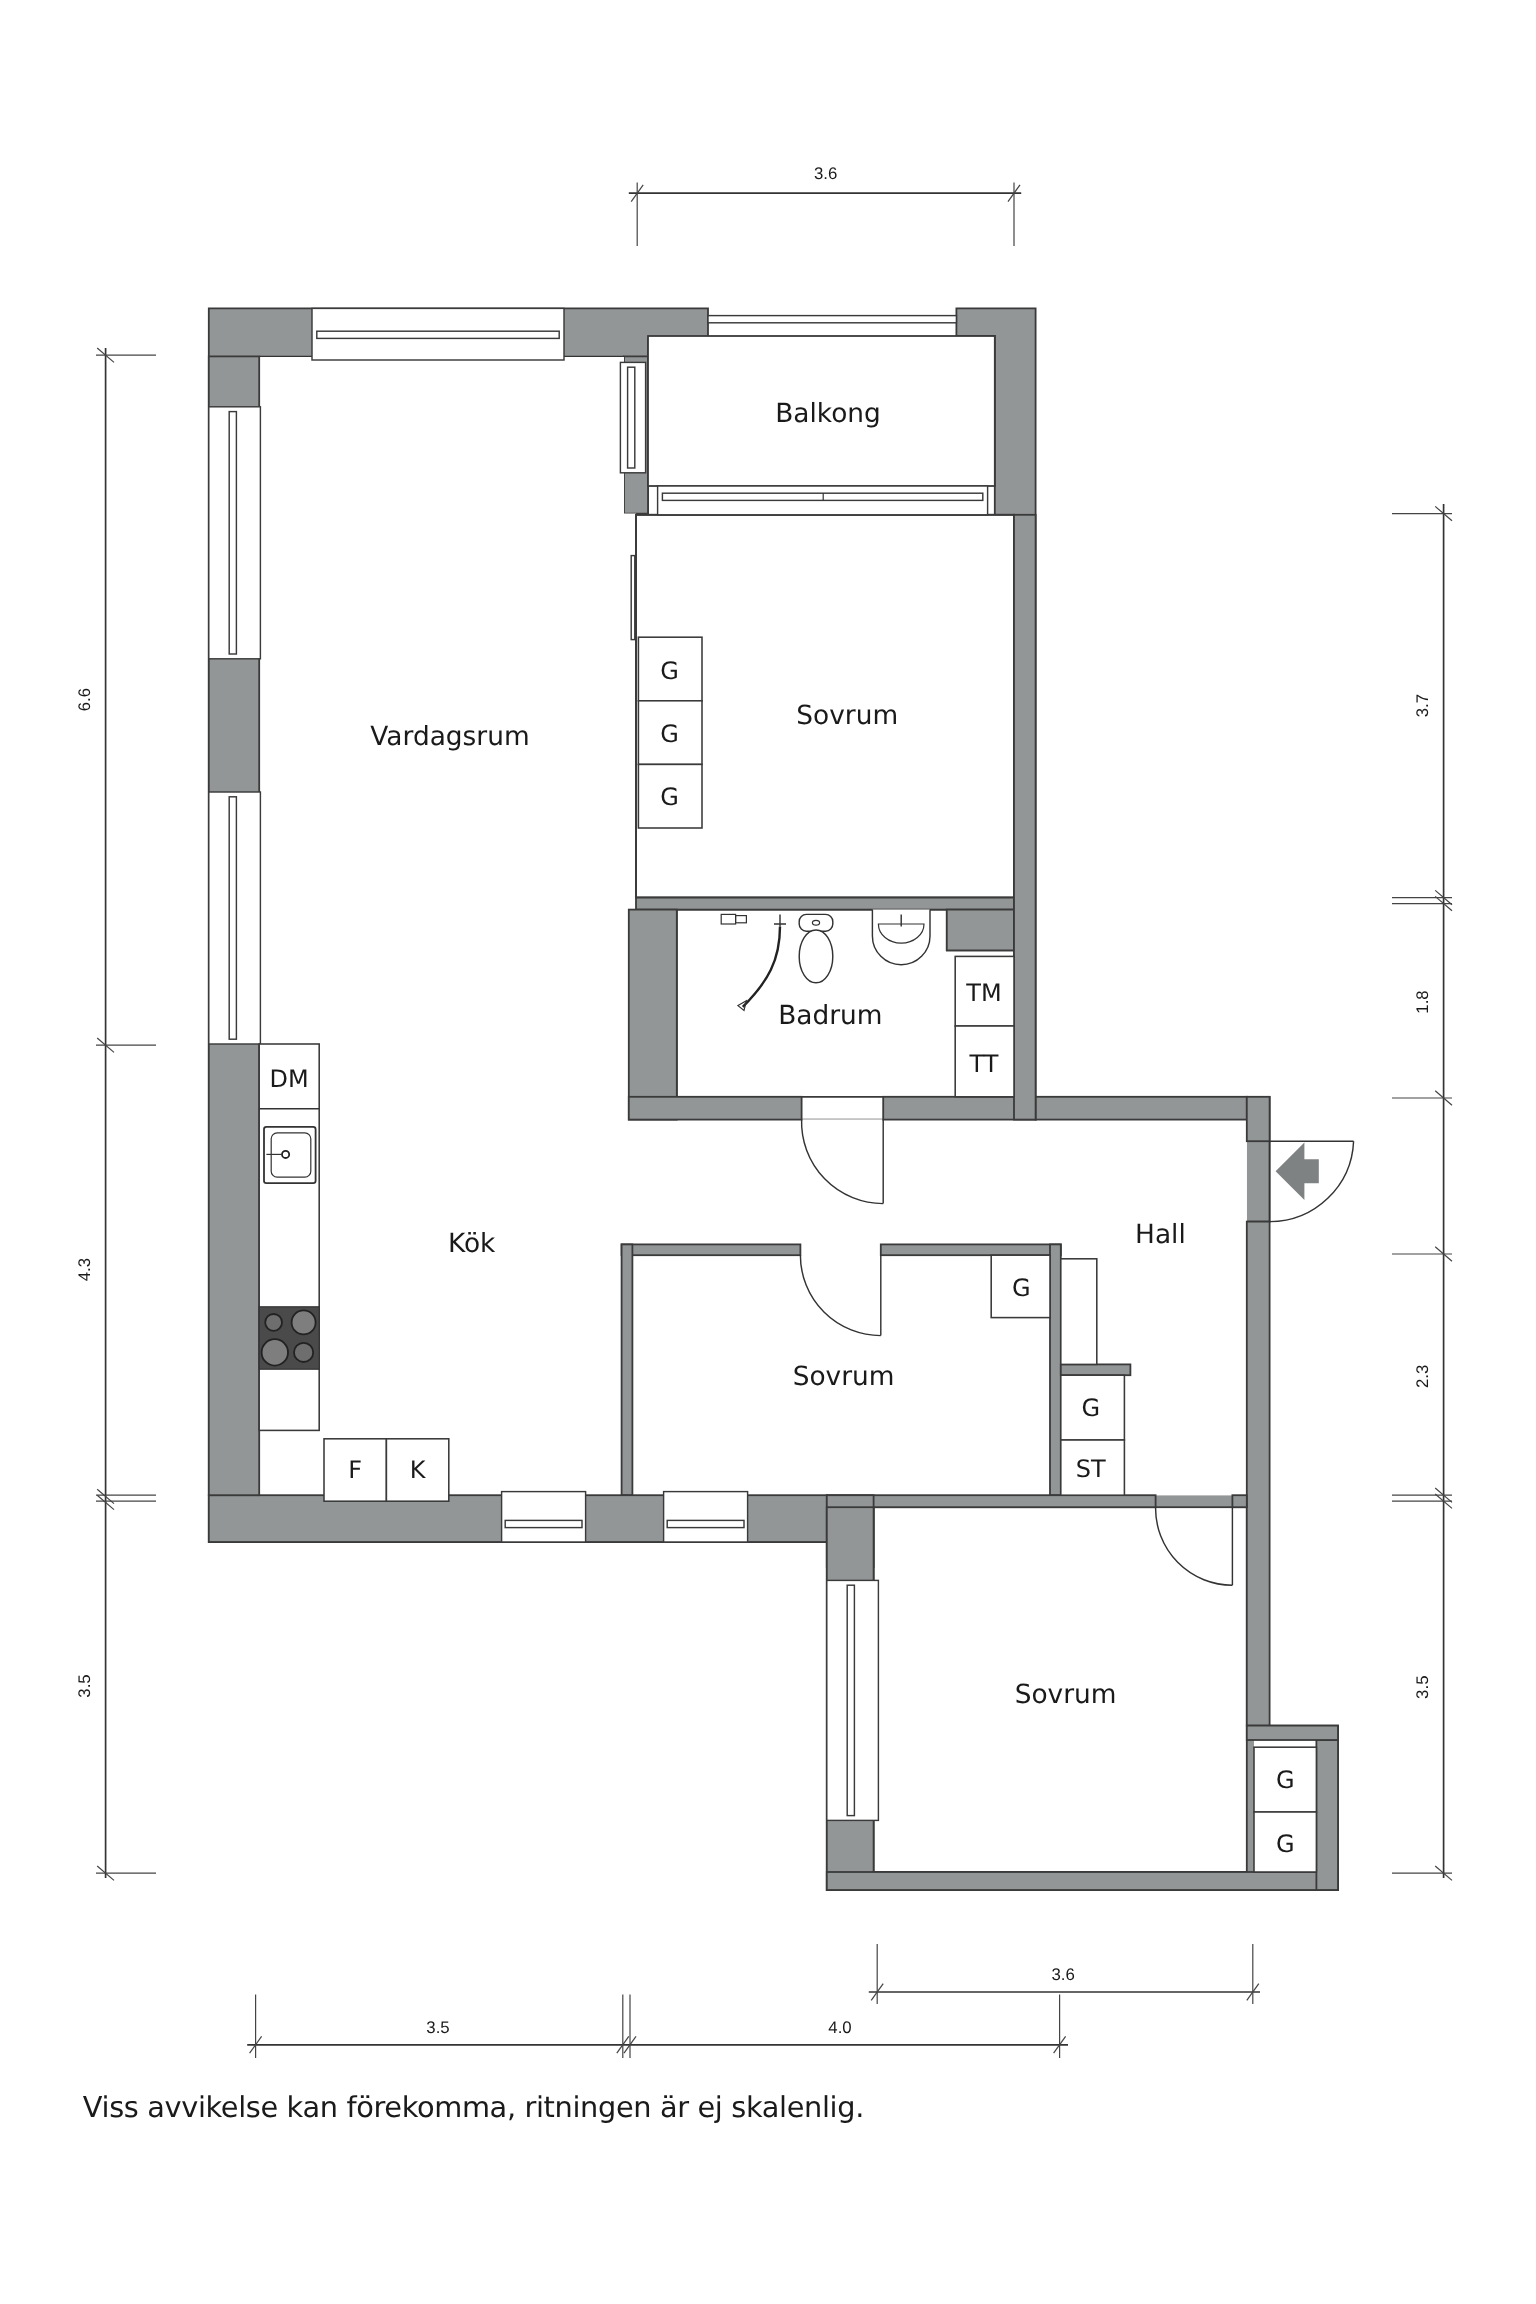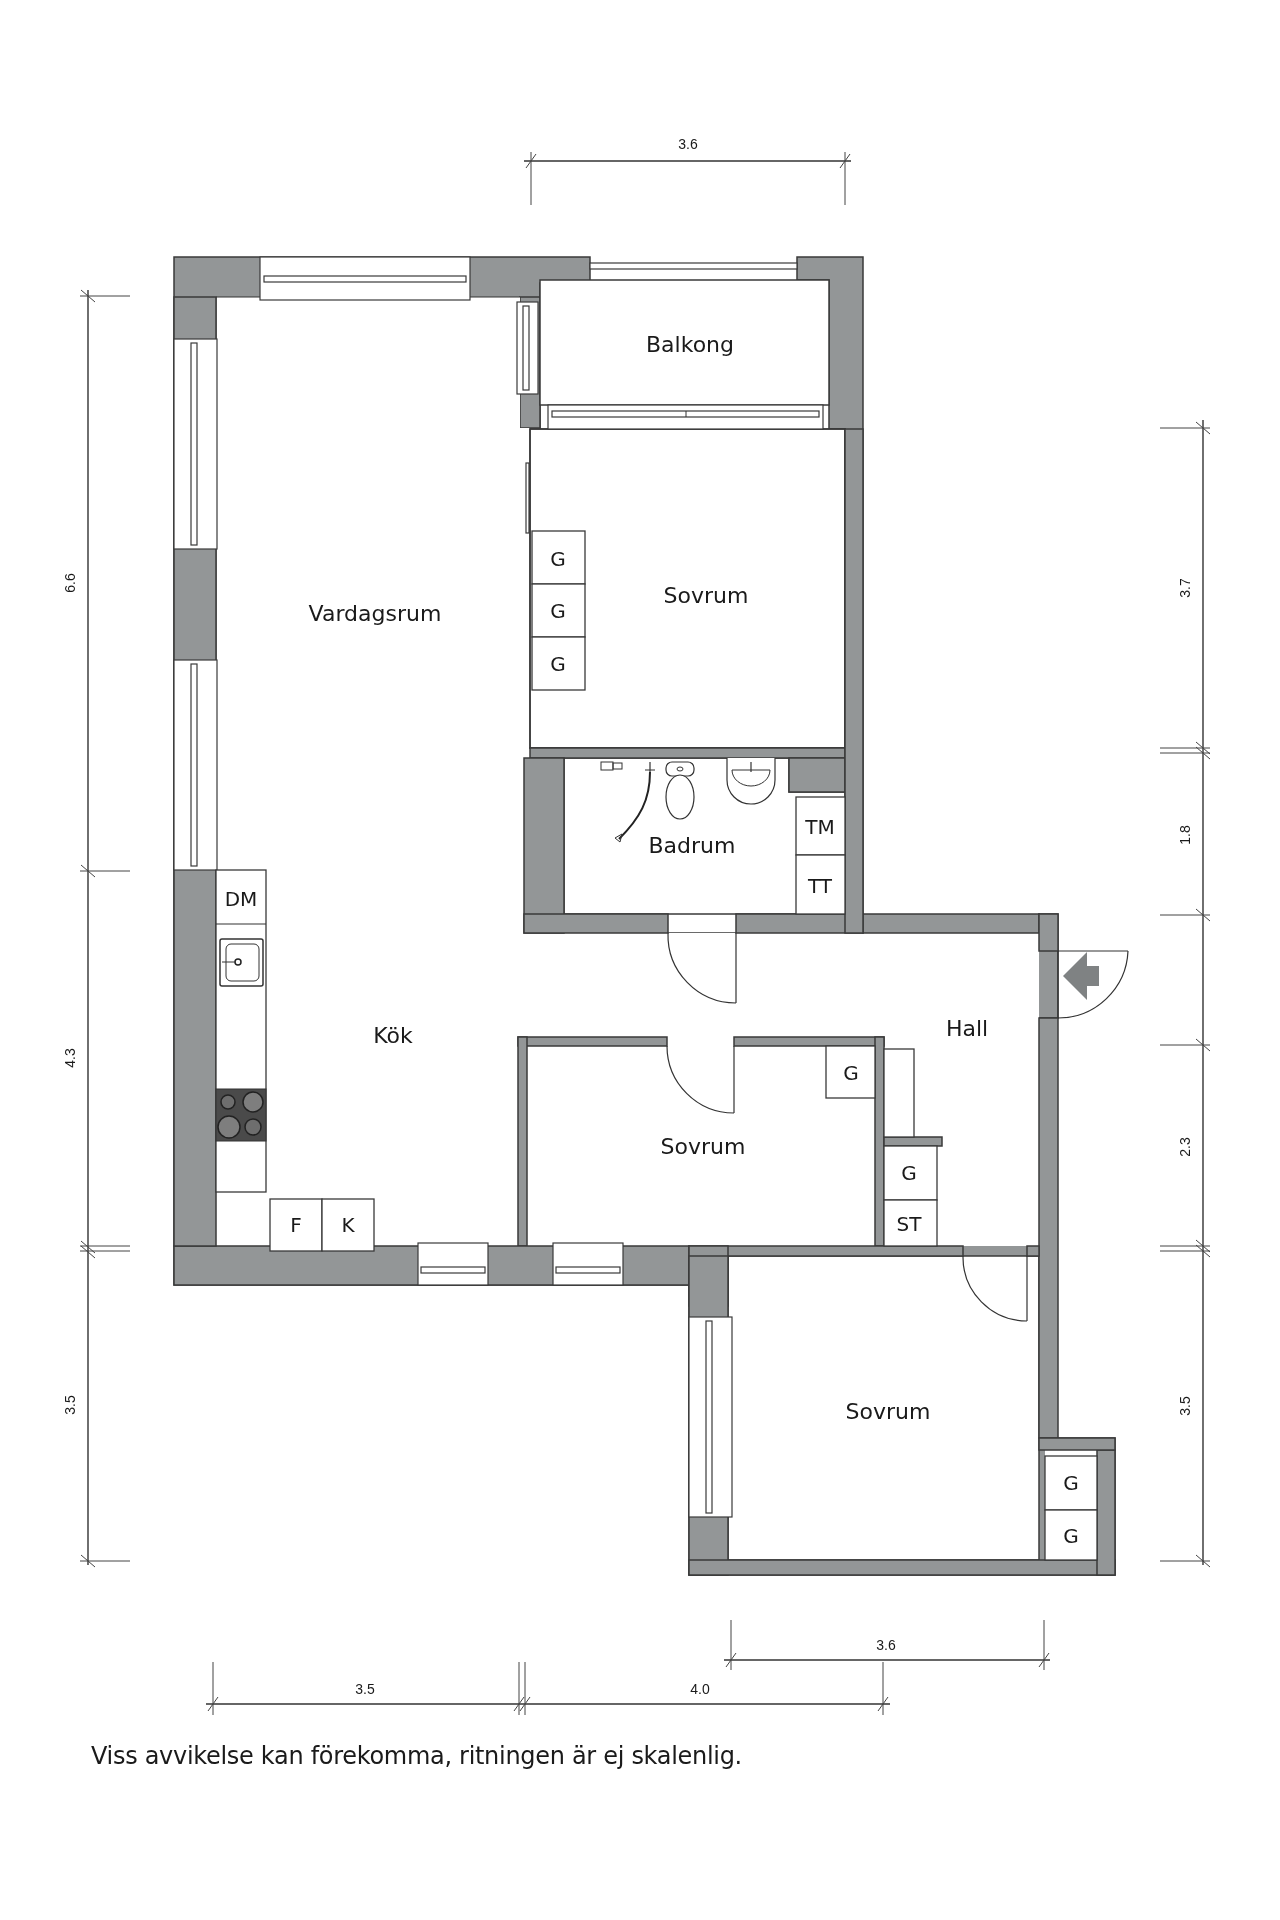--- a/index.html
+++ b/index.html
@@ -1,21 +1,21 @@
 <!DOCTYPE html>
 <html><head>
 <meta charset="utf-8">
 <style>
   html, body { margin:0; padding:0; background:#ffffff; }
   body { width:1280px; height:1920px; position:relative; overflow:hidden; font-family:"DejaVu Sans", sans-serif; }
   #plan { position:absolute; left:0; top:0; width:1280px; height:1920px; }
   .room-label { font-family:"DejaVu Sans", sans-serif; font-size:22px; fill:#1a1a1a; }
   .fixture-label { font-family:"DejaVu Sans", sans-serif; font-size:20px; fill:#1a1a1a; }
   .dim-label { font-family:"Liberation Sans", sans-serif; font-size:14px; fill:#1a1a1a; }
-  .caption { position:absolute; left:91px; top:1742px; font-family:"DejaVu Sans", sans-serif; font-size:24px; color:#1a1a1a; letter-spacing:-0.3px; }
+  .caption { position:absolute; left:69px; top:1742px; font-family:"DejaVu Sans", sans-serif; font-size:24px; color:#1a1a1a; letter-spacing:-0.3px; }
 </style>
 </head>
 <body>
 
 <svg id="plan" viewBox="0 0 1280 1920" xmlns="http://www.w3.org/2000/svg">
   <defs>
     <style>
       .wall { fill:#939697; stroke:#3a3a3a; stroke-width:1.5; }
       .fl { fill:#ffffff; stroke:#3a3a3a; stroke-width:1.5; }
       .thin { fill:none; stroke:#333; stroke-width:1.2; }

